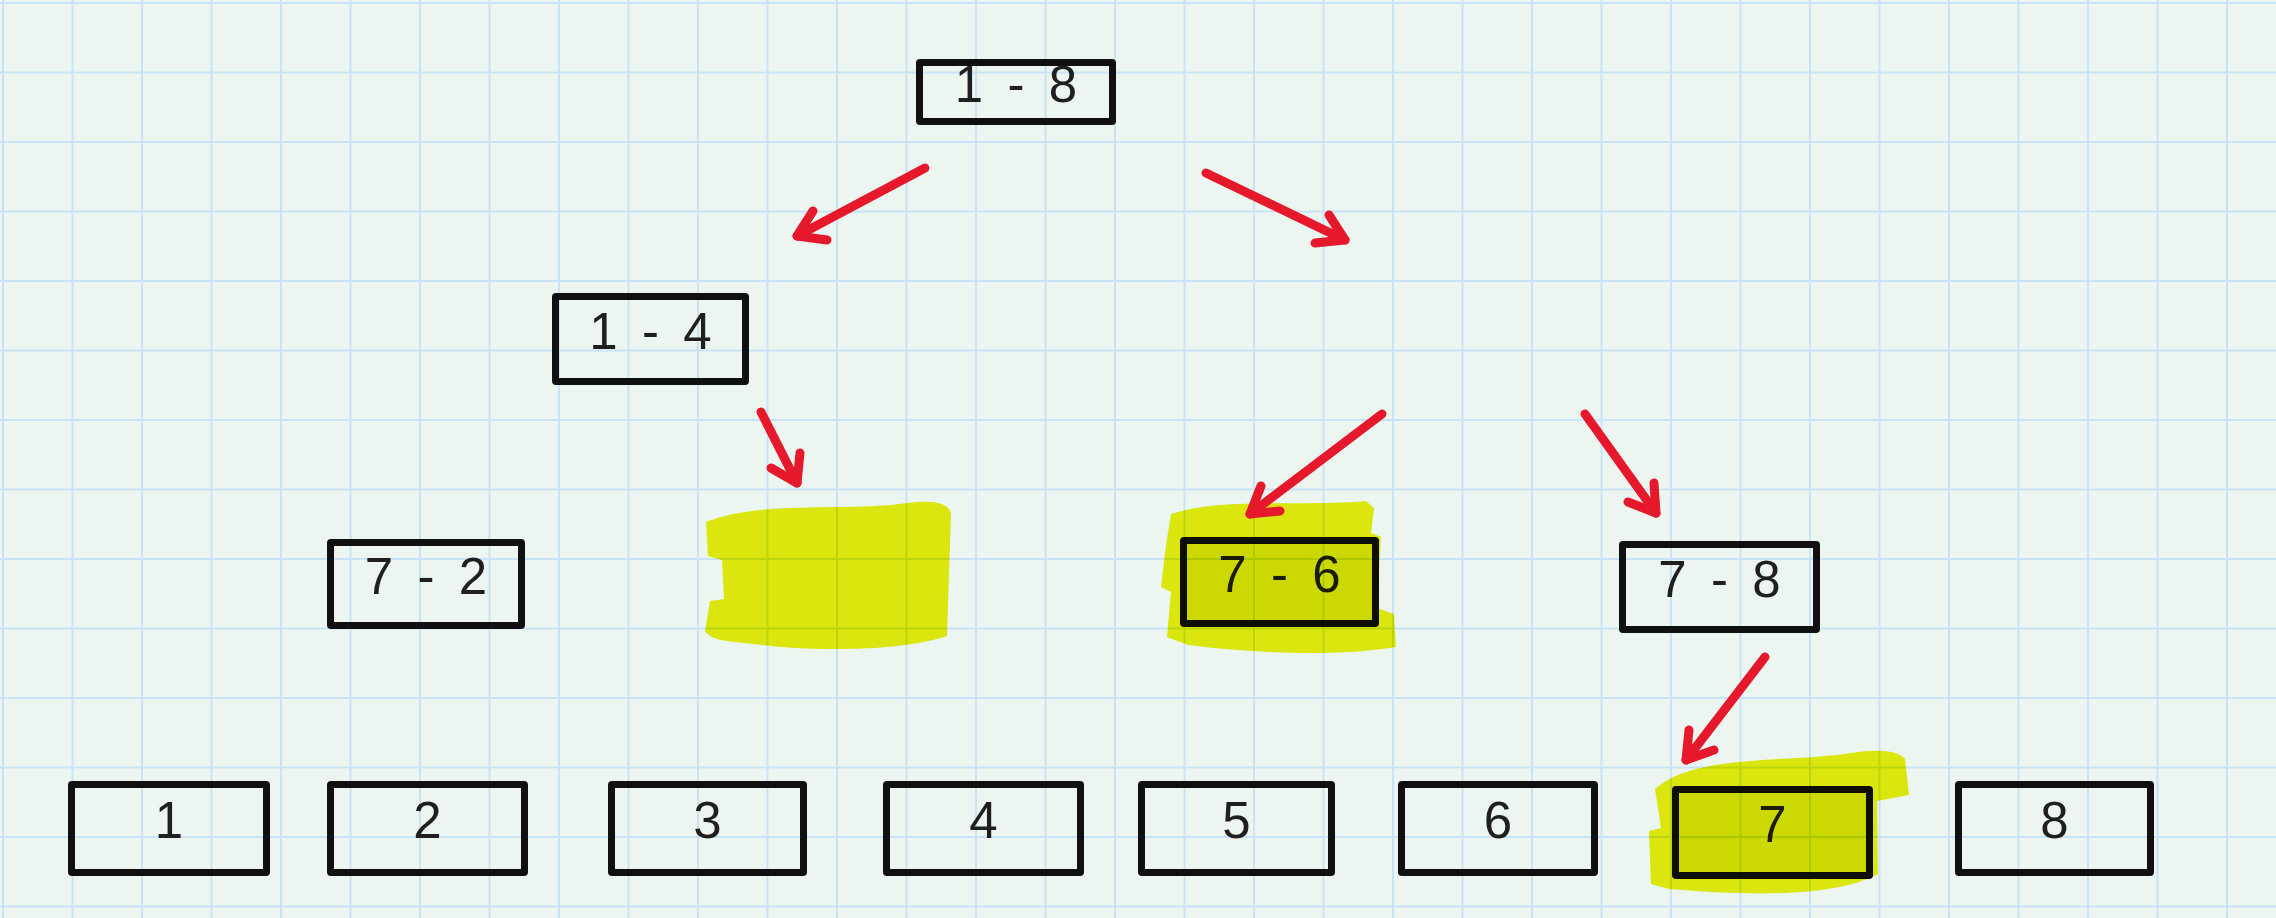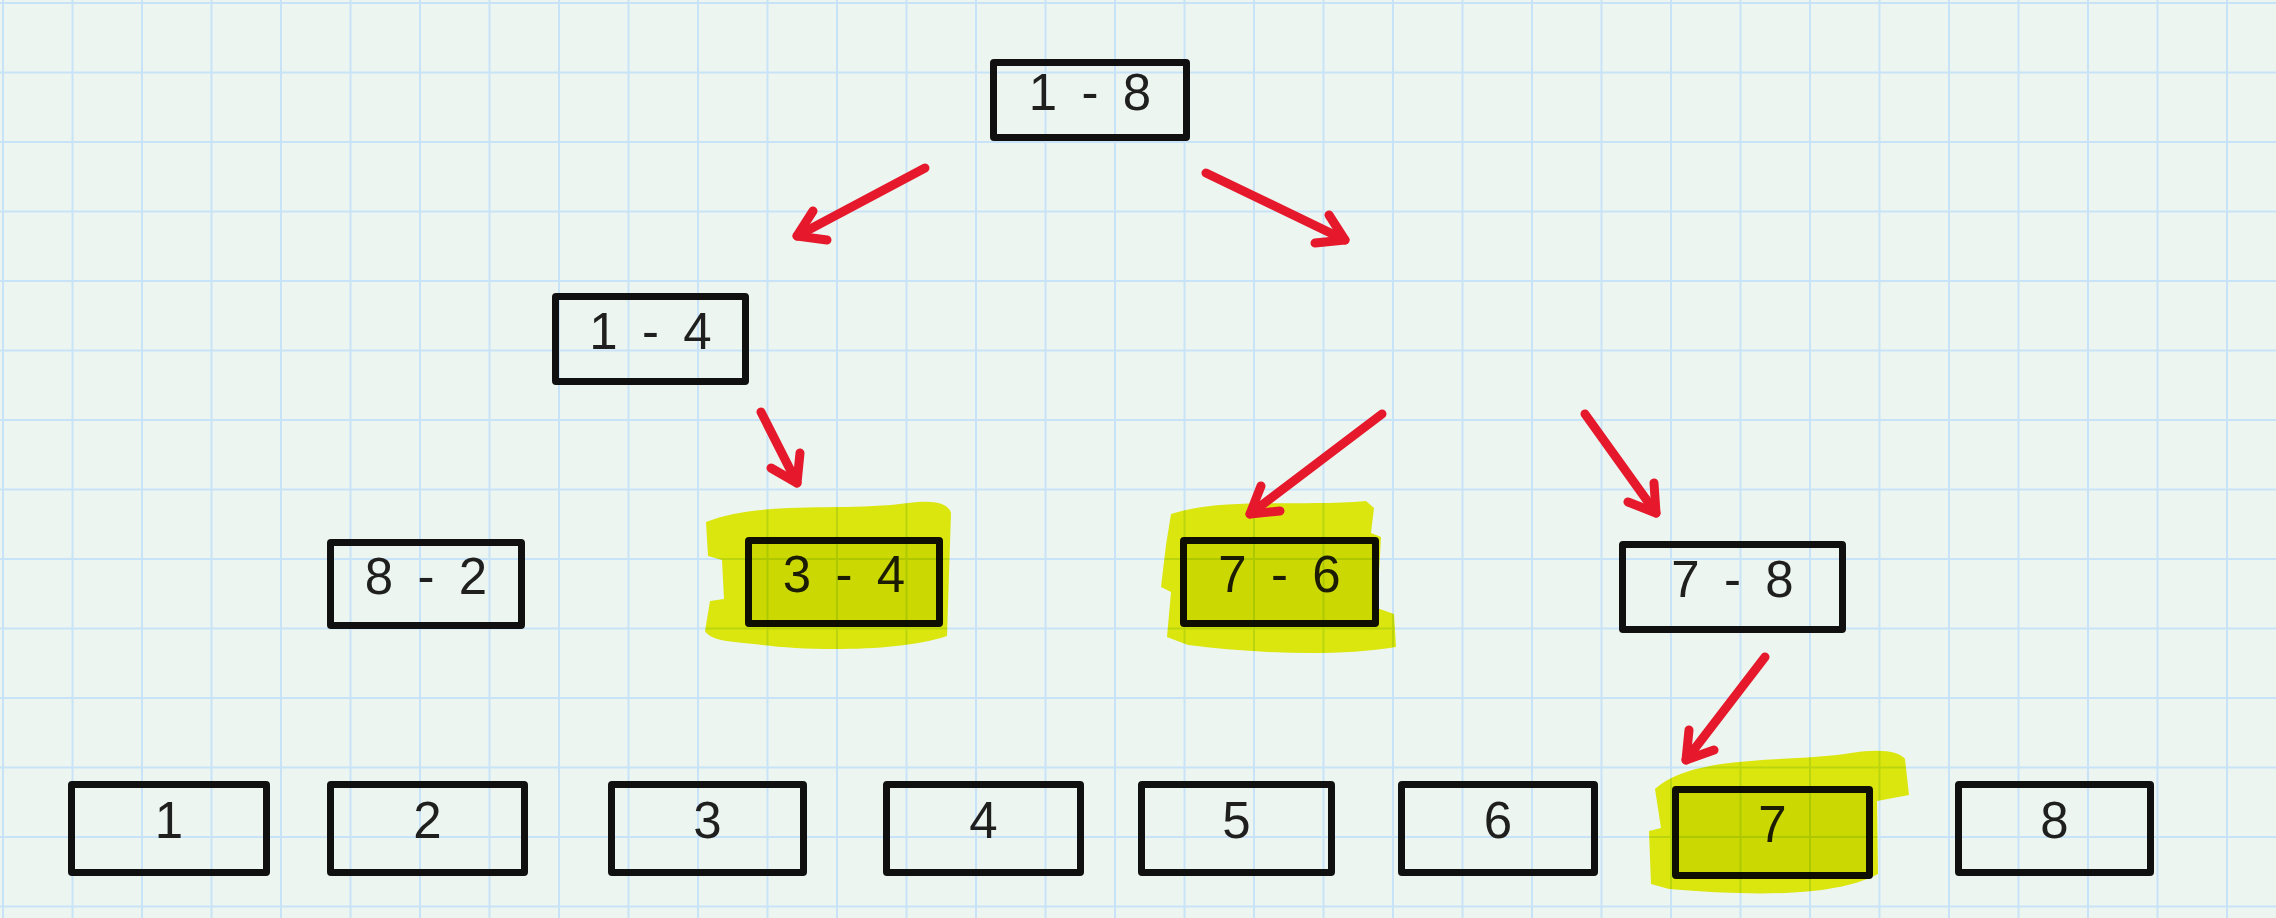--- a/index.html
+++ b/index.html
@@ -48,38 +48,35 @@
 <body>
 
 <div id="canvas">
 
   <svg class="layer" viewBox="0 0 2276 918">
     <path class="mark" d="M706,522 C760,500 845,512 908,503 C938,499 949,505 951,513 L947,636 C900,652 810,651 762,645 C732,641 712,642 705,631 L710,601 L724,599 L722,560 L708,556 Z"></path>
     <path class="mark" d="M1171,514 C1225,497 1295,507 1366,501 L1374,508 L1371,533 L1381,537 L1377,608 L1394,614 L1396,647 C1330,658 1245,652 1188,645 L1167,637 L1171,592 L1161,587 L1166,545 Z"></path>
     <path class="mark" d="M1655,789 C1695,753 1792,763 1851,753 C1882,748 1900,752 1905,759 L1909,795 L1877,801 L1878,874 C1835,897 1752,896 1669,889 L1651,884 L1649,831 L1661,828 Z"></path>
   </svg>
 
-  <div class="node" style="left:990px;top:59px;width:200px;height:82px">
+  <div class="node" style="left:916px;top:59px;width:200px;height:66px">
     <span>1 - 8</span>
   </div>
 
   <div class="node" style="left:552px;top:293px;width:197px;height:92px">
     <span>1 - 4</span>
   </div>
 
   <div class="node" style="left:327px;top:539px;width:198px;height:90px">
-    <span>8 - 2</span>
-  </div>
-  <div class="node hl" style="left:745px;top:537px;width:198px;height:90px">
-    <span>3 - 4</span>
+    <span>7 - 2</span>
   </div>
   <div class="node hl" style="left:1180px;top:537px;width:199px;height:90px">
     <span>7 - 6</span>
   </div>
-  <div class="node" style="left:1619px;top:541px;width:227px;height:92px">
+  <div class="node" style="left:1619px;top:541px;width:201px;height:92px">
     <span>7 - 8</span>
   </div>
 
   <div class="node" style="left:68px;top:781px;width:202px;height:95px">
     <span>1</span>
   </div>
   <div class="node" style="left:327px;top:781px;width:201px;height:95px">
     <span>2</span>
   </div>
   <div class="node" style="left:608px;top:781px;width:199px;height:95px">

